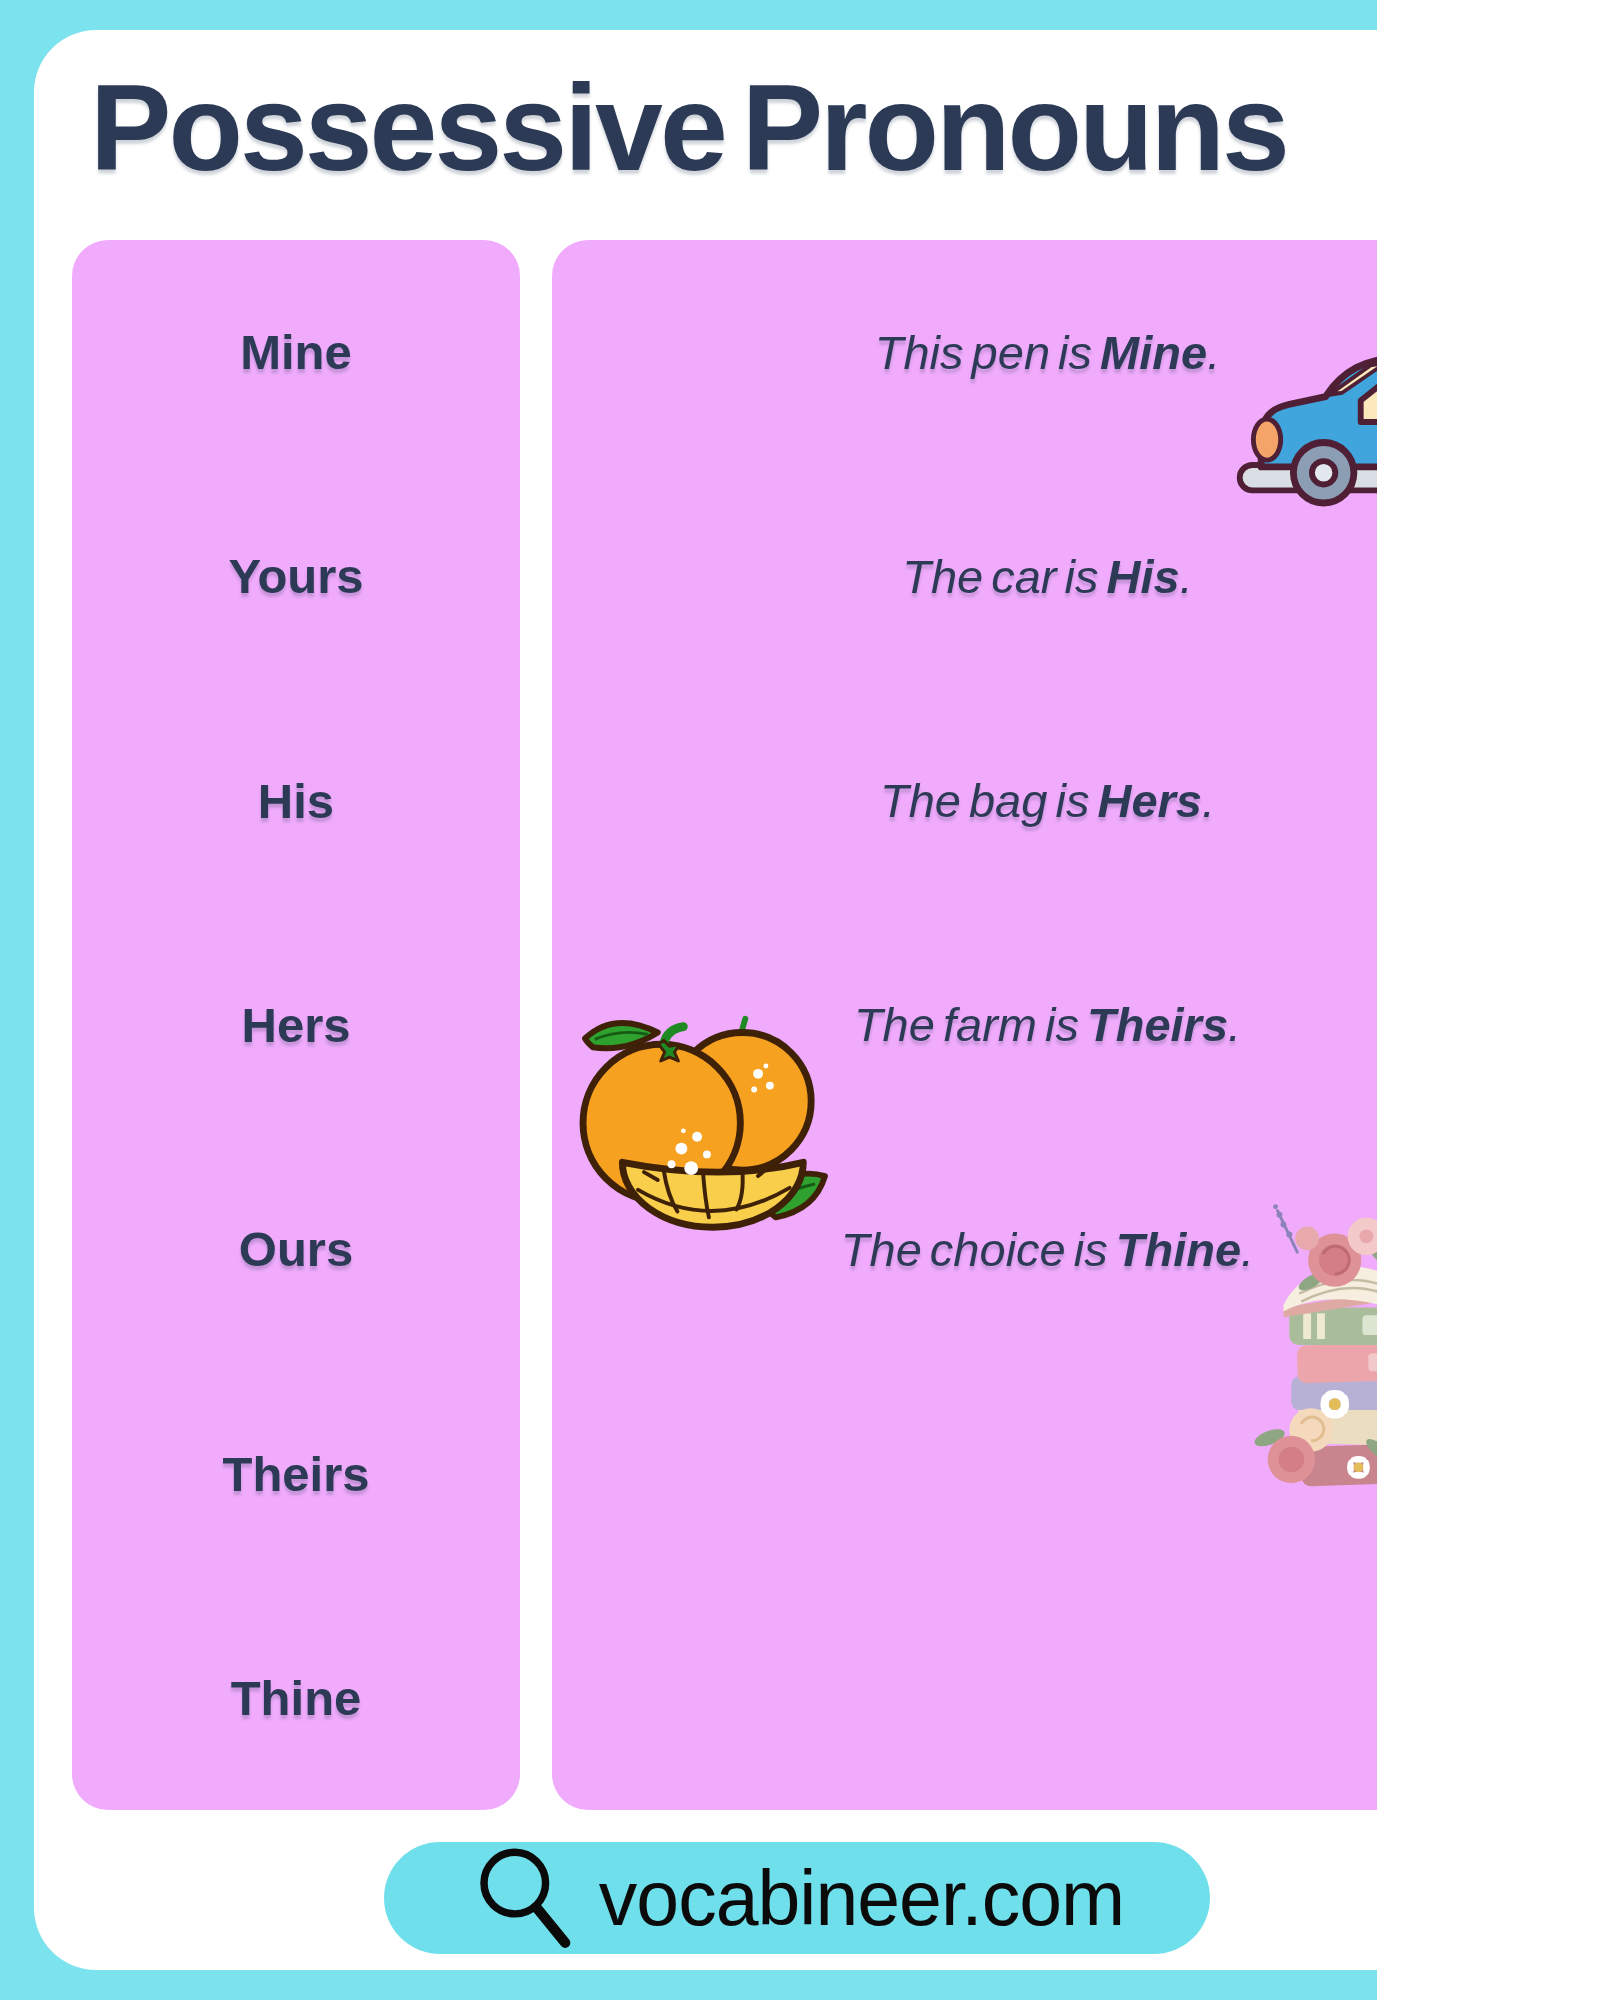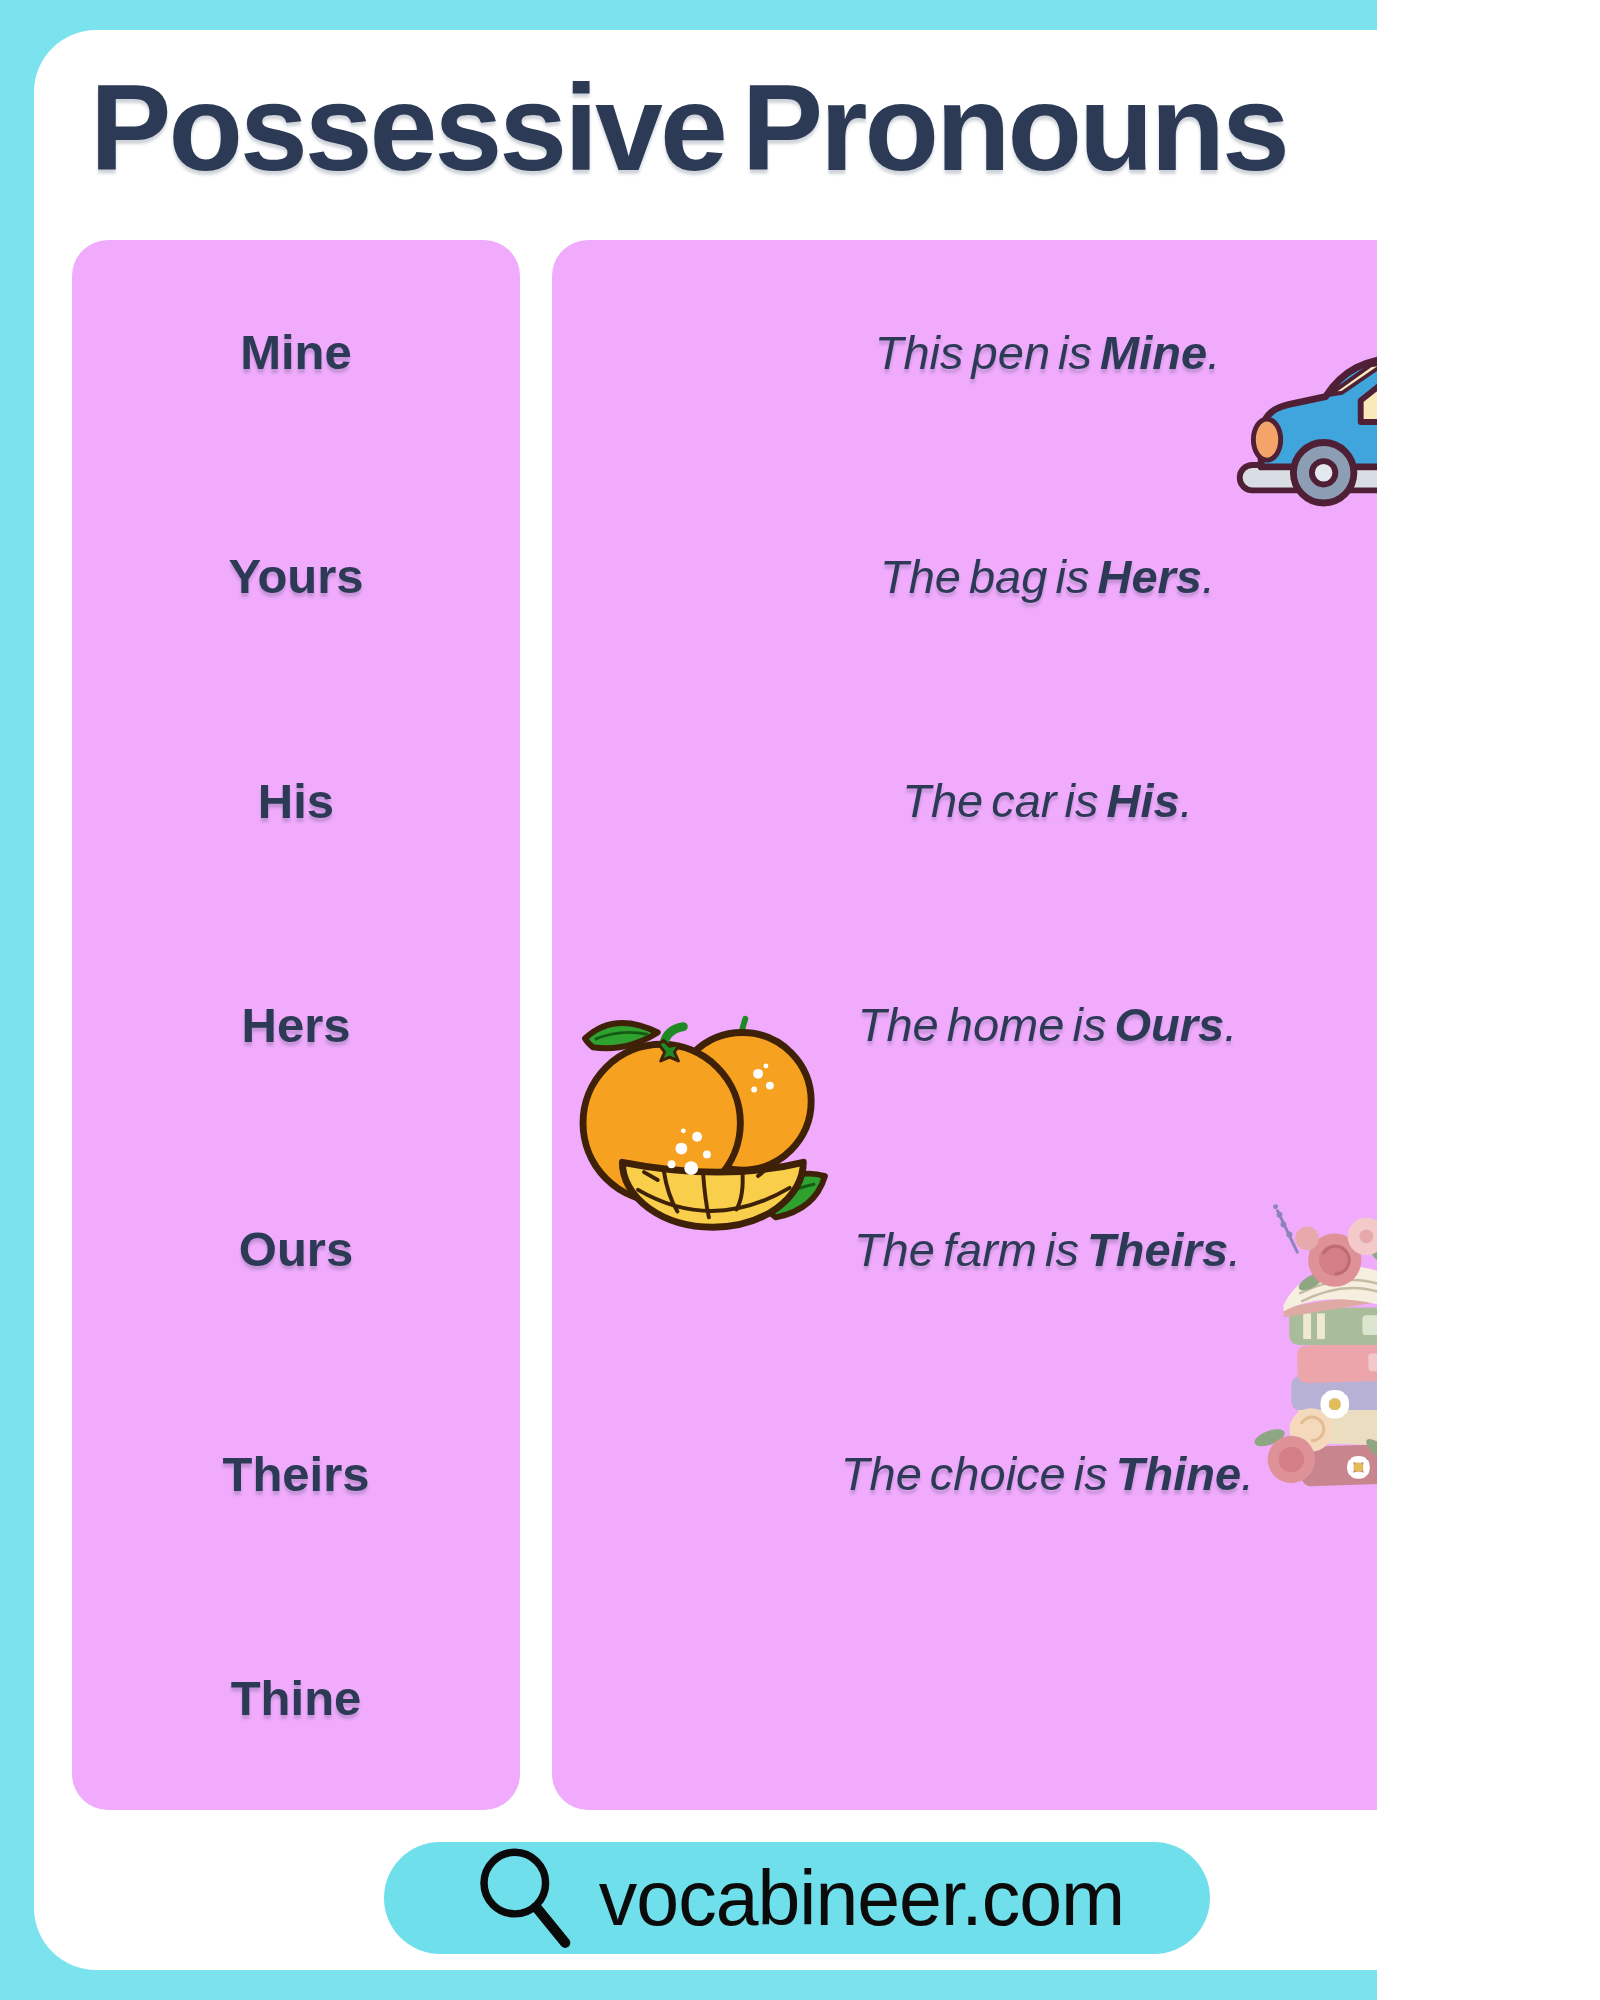--- a/index.html
+++ b/index.html
@@ -57,27 +57,24 @@
     <div class="cell">
         <span class="pronoun">Thine</span>
       </div>
   </div>
 
   <div class="panel panel-right">
     <div class="cell">
         <span class="sentence"><span>This pen is </span><b>Mine</b><span>.</span></span>
       </div>
     <div class="cell">
+        <span class="sentence"><span>The car is </span><b>His</b><span>.</span></span>
+      </div>
+    <div class="cell">
         <span class="sentence"><span>The bag is </span><b>Hers</b><span>.</span></span>
-      </div>
-    <div class="cell">
-        <span class="sentence"><span>The car is </span><b>His</b><span>.</span></span>
-      </div>
-    <div class="cell">
-        <span class="sentence"><span>The home is </span><b>Ours</b><span>.</span></span>
       </div>
     <div class="cell">
         <span class="sentence"><span>The farm is </span><b>Theirs</b><span>.</span></span>
       </div>
     <div class="cell">
         <span class="sentence"><span>The choice is </span><b>Thine</b><span>.</span></span>
       </div>
 
     <svg class="illo illo-car" viewBox="0 0 330 178">
       <rect x="12" y="132" width="302" height="26" rx="13" fill="#D9DEE4" stroke="#4F1F35" stroke-width="6"></rect>

